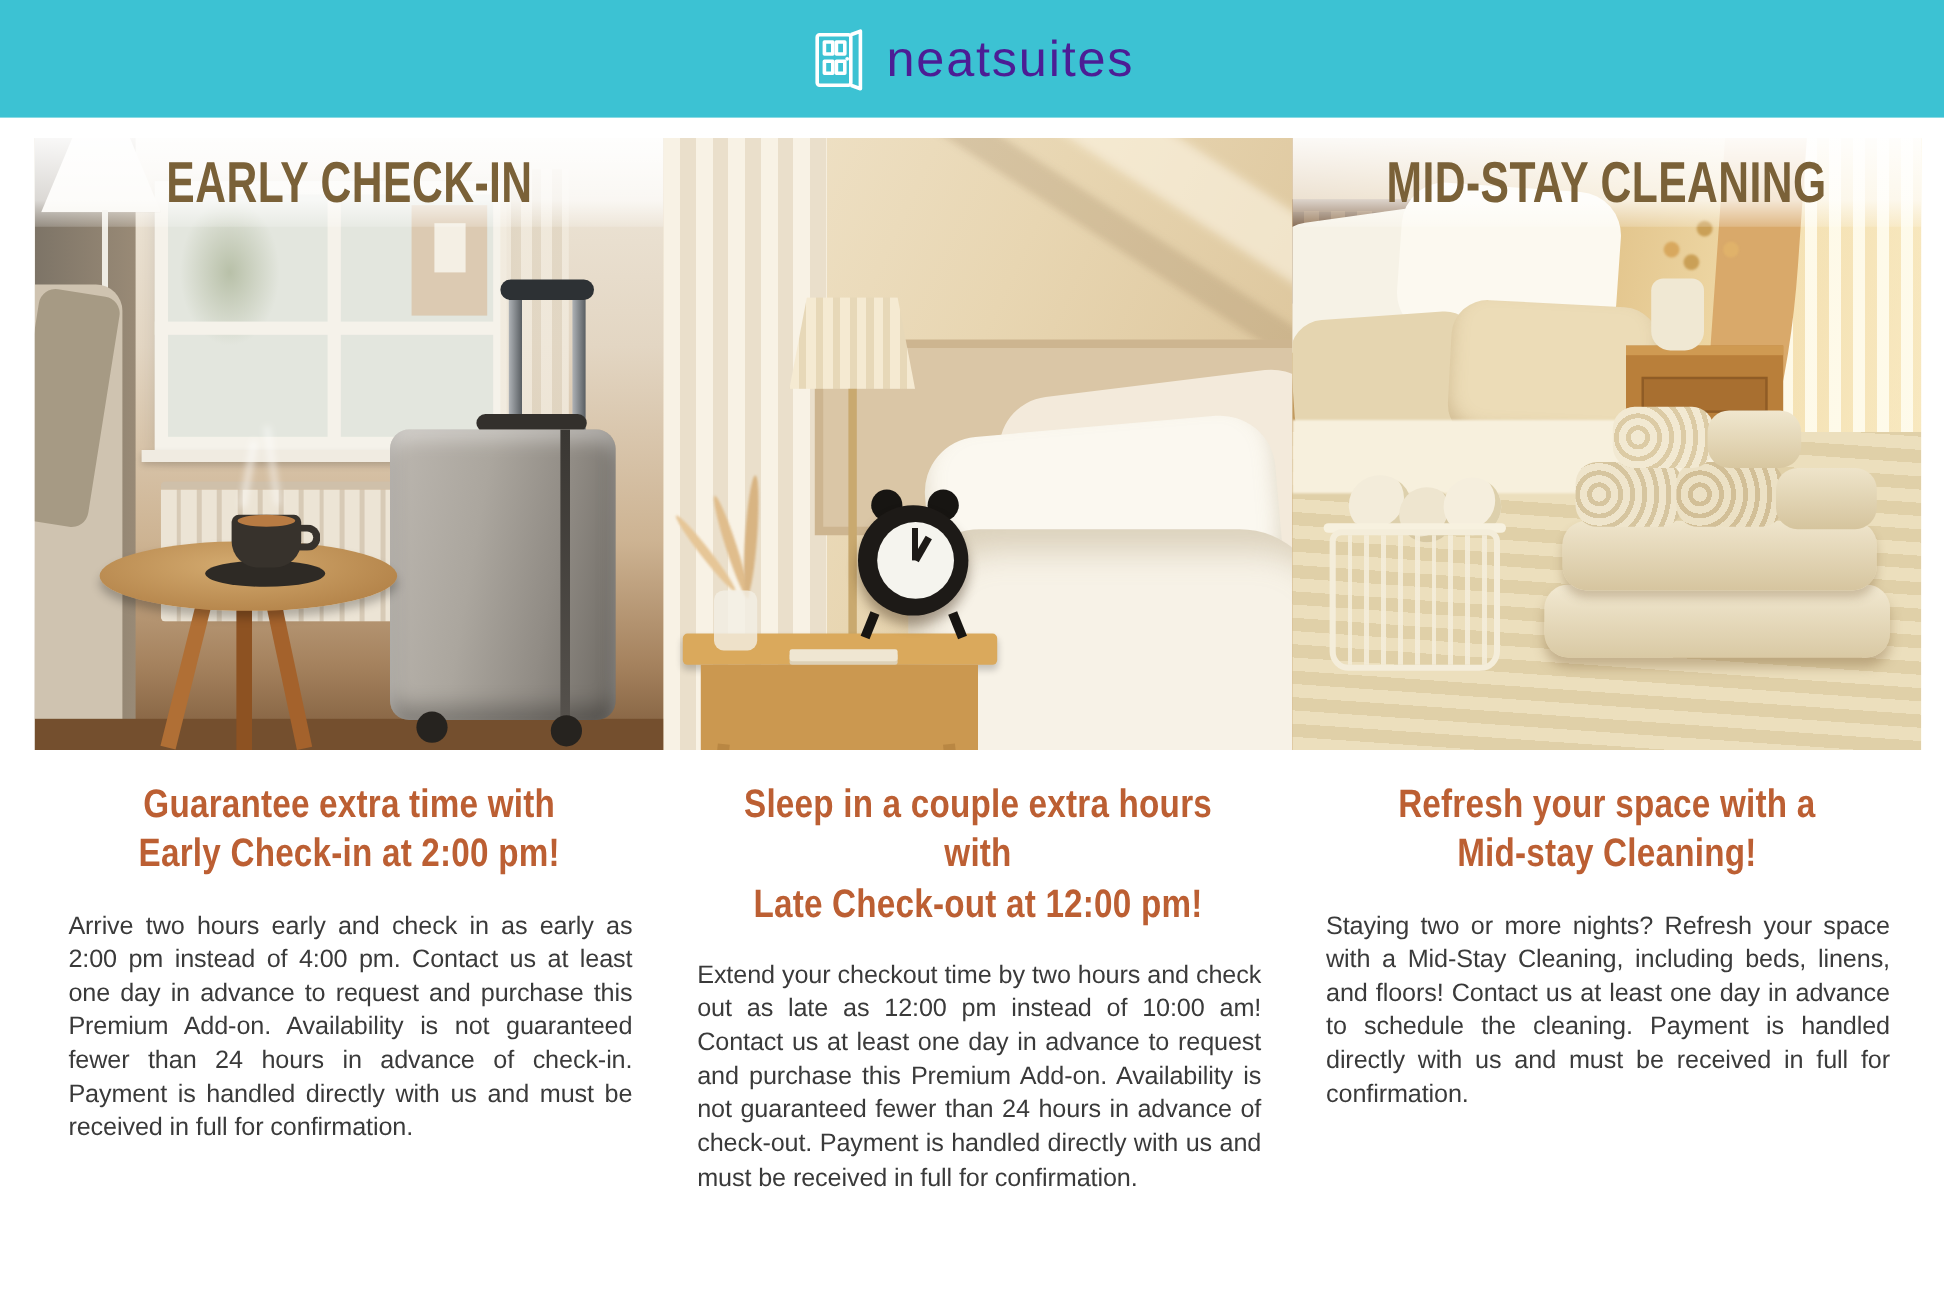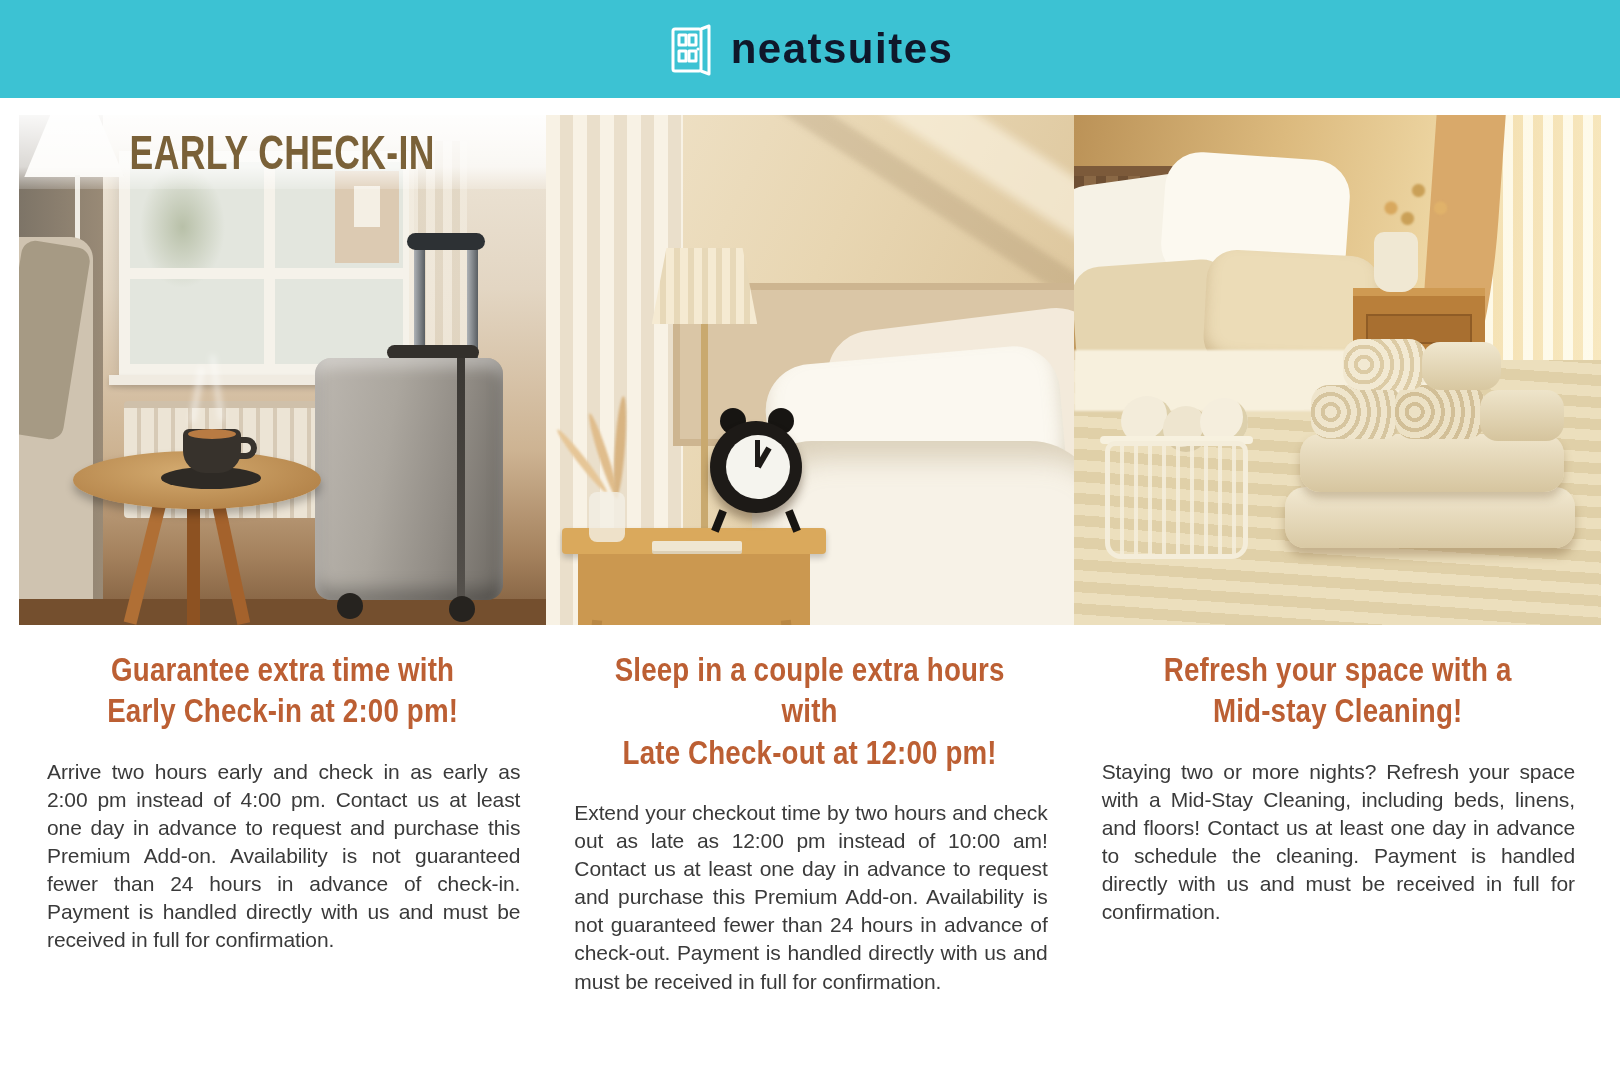--- a/index.html
+++ b/index.html
@@ -6,27 +6,27 @@
   * { margin:0; padding:0; box-sizing:border-box; }
   html,body { width:1620px; height:1080px; background:#ffffff; font-family:"Liberation Sans", sans-serif; overflow:hidden; }
 
   
   .header {
     height:98px; background:#3CC2D3;
     display:flex; align-items:center; justify-content:center; gap:12px;
   }
   .logo-icon { width:52px; height:56px; display:block; }
   .brand {
-    color:#0f172a; font-size:42px; font-weight:700; letter-spacing:1.5px;
+    color:#4c1d95; font-size:42px; font-weight:400; letter-spacing:1.5px;
   }
 
   
   .cards {
     display:grid; grid-template-columns:repeat(3,1fr); 
-    padding:0 19px; margin-top:17px;
+    padding:0 19px; margin-top:17px;margin-left:10px;
   }
   .card { display:flex; flex-direction:column; }
 
   .photo { position:relative; height:510px; overflow:hidden; }
   .photo * { position:absolute; }
 
   .title-band {
     left:0; right:0; top:0; height:74px; z-index:40;
     background:linear-gradient(180deg, rgba(255,255,255,0.95) 0%, rgba(255,255,255,0.72) 70%, rgba(255,255,255,0.18) 100%);
     display:flex; align-items:center; justify-content:center;
@@ -291,19 +291,22 @@
       <div class="b-towel-3"></div>
       <div class="basket-rim"></div>
       <div class="basket"></div>
       <div class="towel-fold1"></div>
       <div class="towel-fold2"></div>
       <div class="towel-roll1"></div>
       <div class="towel-roll2"></div>
       <div class="towel-roll3"></div>
       <div class="towel-top1"></div>
       <div class="towel-top2"></div>
+      <div class="title-band">
+        <h2 class="card-title">MID-STAY CLEANING</h2>
+      </div>
     </div>
     <h3 class="card-subtitle">Refresh your space with a
 Mid-stay Cleaning!</h3>
     <p class="card-body">Staying two or more nights? Refresh your space with a Mid-Stay Cleaning, including beds, linens, and floors! Contact us at least one day in advance to schedule the cleaning. Payment is handled directly with us and must be received in full for confirmation.</p>
   </section>
 
 </main>
 
 </body></html>

